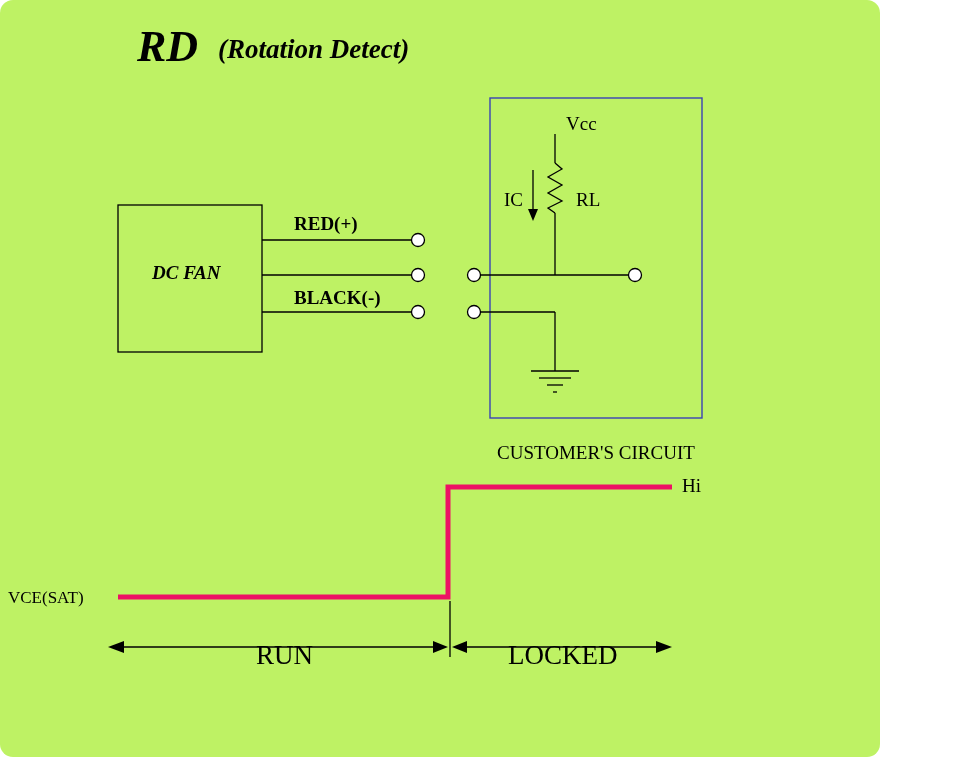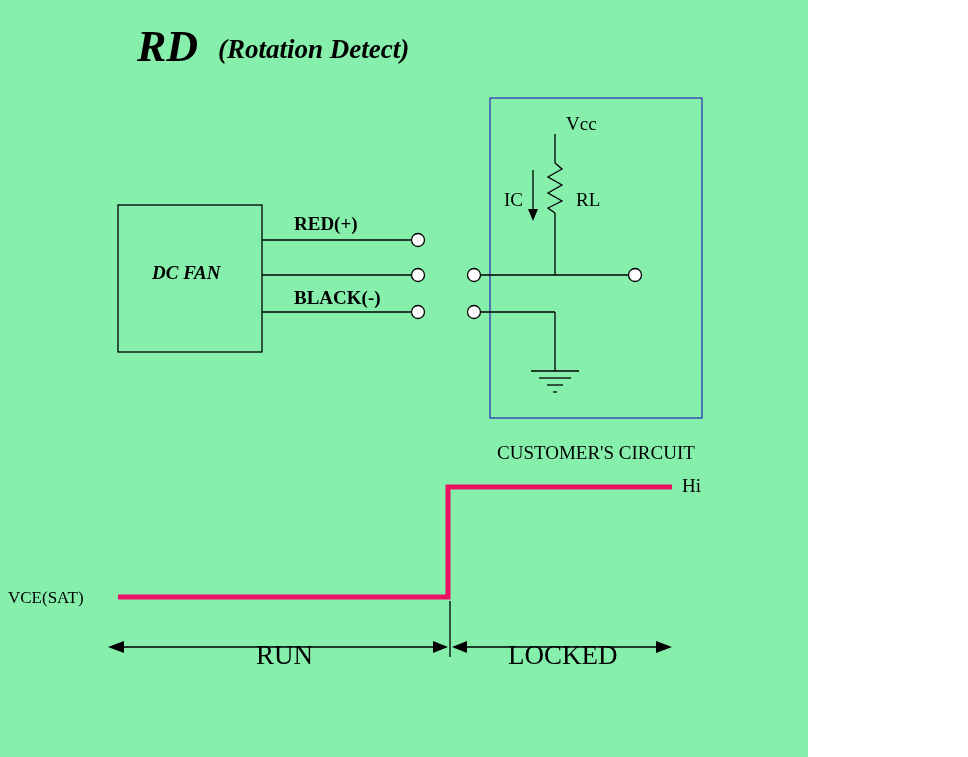--- a/index.html
+++ b/index.html
@@ -1,23 +1,24 @@
 <!DOCTYPE html>
 <html><head>
 <meta charset="utf-8">
 <style>
   * { margin: 0; padding: 0; box-sizing: border-box; }
   html, body { background: #ffffff; }
   body { font-family: "Liberation Serif", serif; }
   .page {
     position: relative;
-    width: 808px;
+    width: 880px;
     height: 757px;
-    background: #86efac;
+    background: #bef264;
     overflow: hidden;
+    border-radius: 13px;
   }
   svg { display: block; }
   svg text { fill: #000000; font-family: "Liberation Serif", serif; }
   .t-title    { font-size: 44px; font-weight: bold; font-style: italic; }
   .t-subtitle { font-size: 27px; font-weight: bold; font-style: italic; }
   .t-fan      { font-size: 19px; font-weight: bold; font-style: italic; }
   .t-wire     { font-size: 19px; font-weight: bold; }
   .t-label    { font-size: 19px; }
   .t-small    { font-size: 17px; }
   .t-phase    { font-size: 27px; }

